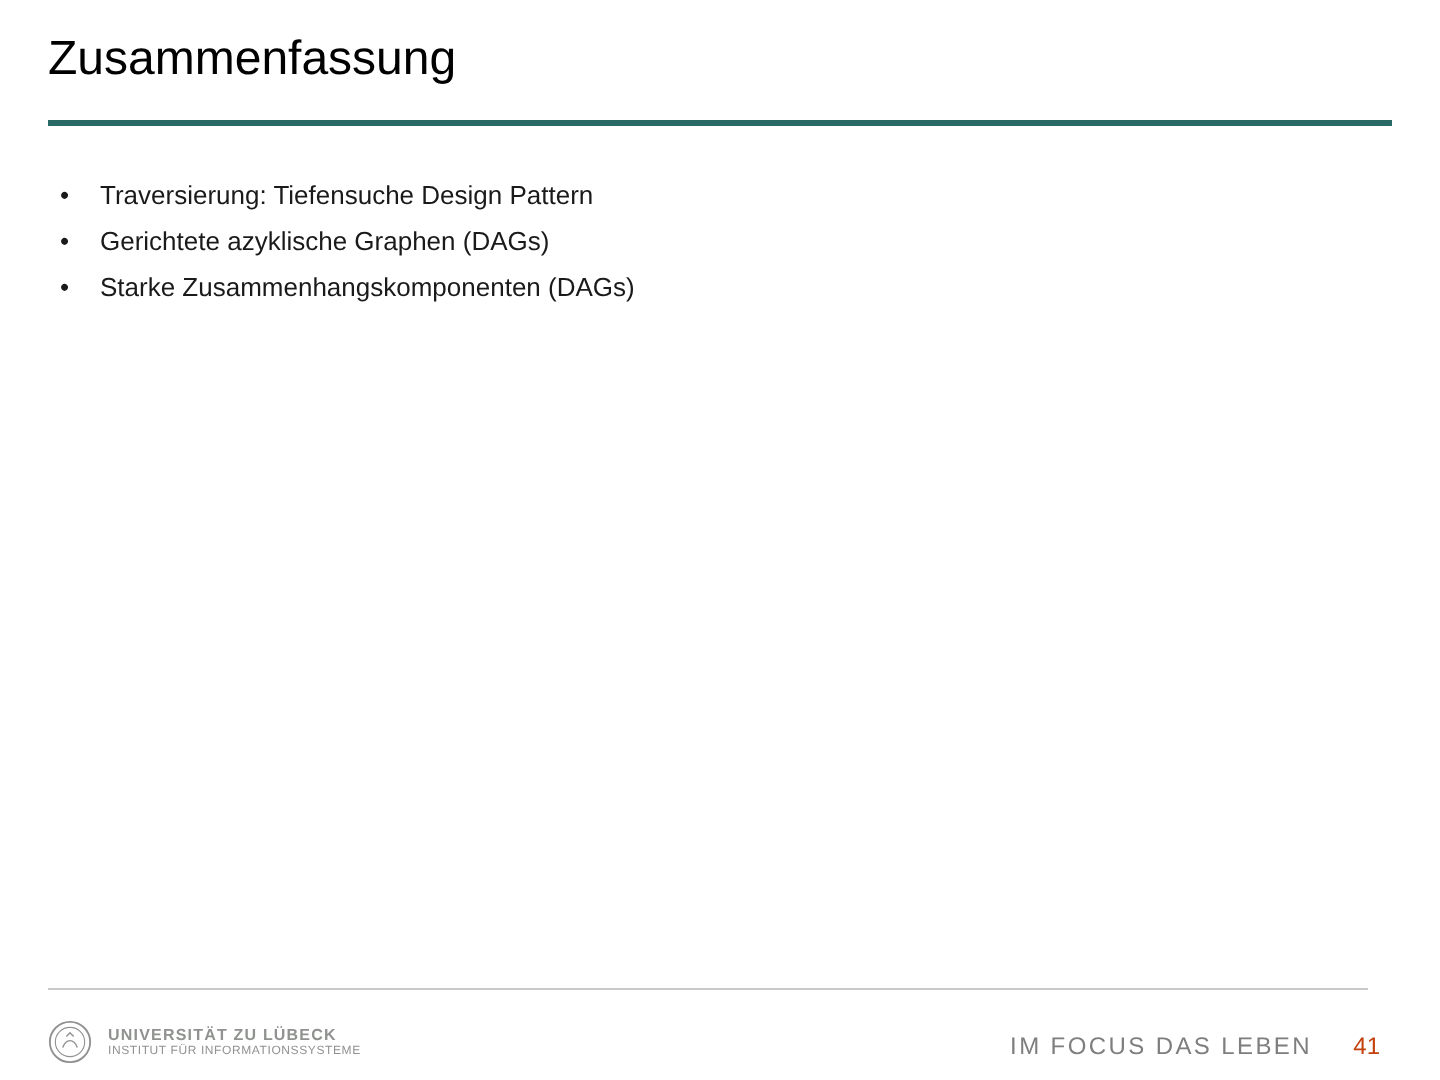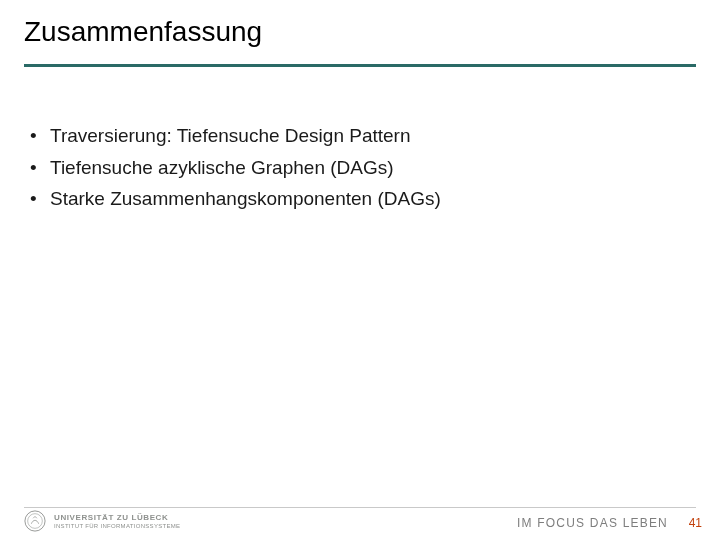--- a/index.html
+++ b/index.html
@@ -16,34 +16,33 @@
   .slide {
     width: 720px;
     height: 540px;
     position: relative;
     box-sizing: border-box;
   }
   .title-area {
     padding: 16px 24px 10px 24px;
   }
   .title {
-    font-size: 28px;
+    font-size: 24px;
     font-weight: 400;
     color: #000;
   }
   .title-underline {
     height: 3px;
     background: #2a6a66;
     margin: 6px 24px 0 24px;
   }
   .body {
     padding: 26px 24px 0 24px;
-    font-size: 19px;
+    font-size: 13px;
     line-height: 1.45;
-    margin-top: 29px;
   }
   .bullets {
     margin: 0;
     padding: 0;
     list-style: none;
   }
   .bullets > li {
     position: relative;
     padding-left: 26px;
     margin: 0 0 4px 0;
@@ -69,23 +68,23 @@
   }
   .subbullets > li::before {
     content: "–";
     position: absolute;
     left: 6px;
     top: 0;
   }
   .footer {
     position: absolute;
     left: 0;
-    right: 0;
+    right: 12px;
     bottom: 0;
-    height: 33px;
+    height: 46px;
   }
   .footer-line {
     position: absolute;
     left: 24px;
     right: 24px;
     top: 0;
     height: 1px;
     background: #c9c9c9;
   }
   .footer-left {
@@ -132,21 +131,21 @@
 <div class="slide">
 
   <div class="title-area">
     <div class="title">Zusammenfassung</div>
   </div>
   <div class="title-underline"></div>
 
   <div class="body">
     <ul class="bullets">
       <li>Traversierung: Tiefensuche Design Pattern</li>
-      <li>Tiefensuche azyklische Graphen (DAGs)</li>
+      <li>Gerichtete azyklische Graphen (DAGs)</li>
       <li>Starke Zusammenhangskomponenten (DAGs)</li>
     </ul>
 
     <div class="gap"></div>
 
   </div>
 
   <div class="footer">
     <div class="footer-line"></div>
 

